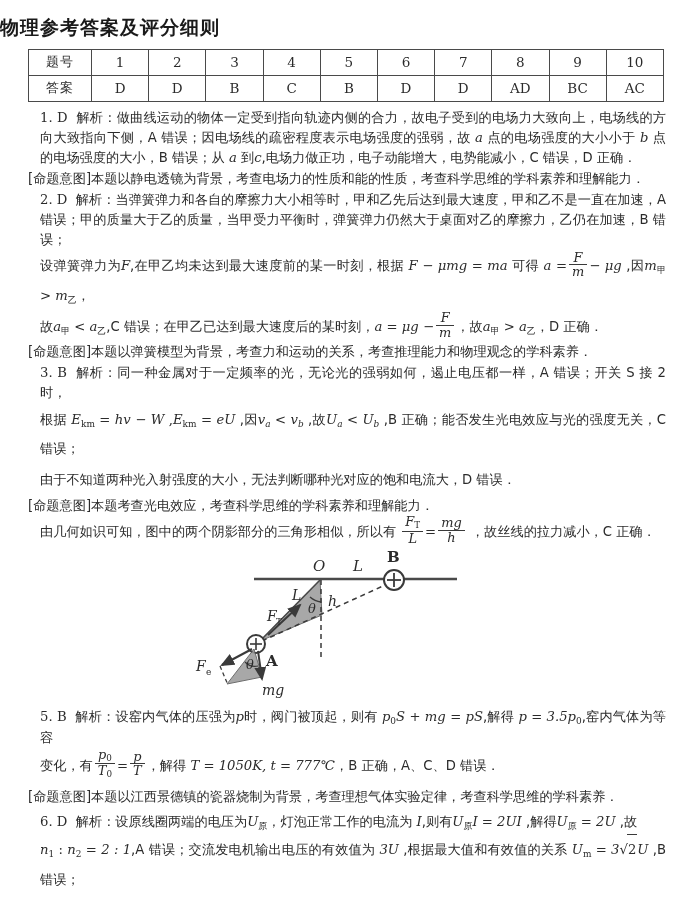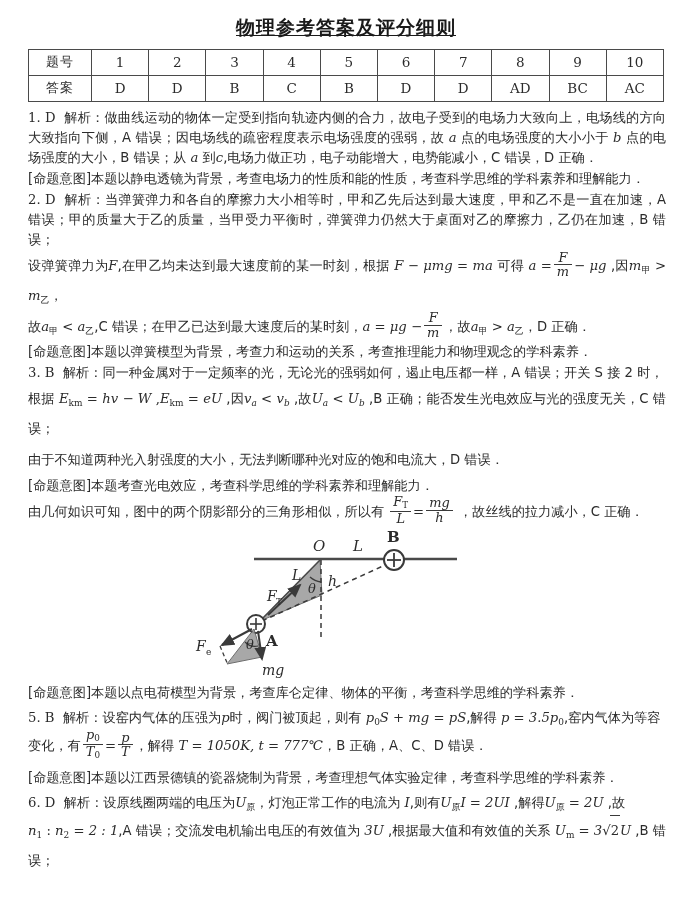--- a/index.html
+++ b/index.html
@@ -18,29 +18,27 @@
   .page {
     width: 692px;
     height: 910px;
     padding: 0;
     position: relative;
     box-sizing: border-box;
   }
 
   
   .doc-title {
-    text-align: center;
     font-family: "DejaVu Sans", "Liberation Sans", sans-serif;
     font-weight: bold;
     font-size: 19px;
     letter-spacing: 1px;
     color: #1a1a1a;
     margin: 16px 0 10px 0;
     line-height: 1.2;
-    text-decoration: underline;
   }
 
   
   .answer-table-wrap {
     padding: 0 28px 0 28px;
   }
   table.answer-table {
     border-collapse: collapse;
     width: 100%;
     table-layout: fixed;
@@ -63,21 +61,21 @@
   }
 
   
   .content {
     padding: 6px 26px 0 28px;
     font-size: 13.2px;
     line-height: 1.52;
     text-align: justify;
   }
   .para {
-    margin: 0 0 1px 0;
+    margin: 0 0 1px 12px;
     text-align: justify;
     text-justify: inter-ideograph;
   }
   .para.tall { line-height: 2.25; }
   .intent {
     margin: 0 0 1px 0;
     text-align: justify;
   }
   .gap-sm { height: 4px; }
 
@@ -239,21 +237,20 @@
         <text x="14" y="122" font-family="DejaVu Serif, Liberation Serif, serif" font-size="14" font-style="italic" fill="#2b2b2b">F</text>
         <text x="24" y="126" font-family="DejaVu Serif, Liberation Serif, serif" font-size="9" fill="#2b2b2b">e</text>
         <text x="64" y="120" font-family="DejaVu Serif, Liberation Serif, serif" font-size="13" font-style="italic" fill="#2b2b2b">θ</text>
         <text x="84" y="117" font-family="DejaVu Serif, Liberation Serif, serif" font-size="15" font-weight="bold" fill="#2b2b2b">A</text>
         <text x="80" y="146" font-family="DejaVu Serif, Liberation Serif, serif" font-size="14" font-style="italic" fill="#2b2b2b">mg</text>
       </svg>
     </div>
 
     <div class="gap-sm"></div>
 
-    <p class="intent cn">[命题意图]本题以点电荷模型为背景，考查库仑定律、物体的平衡，考查科学思维的学科素养．</p>
 
     <div class="gap-sm"></div>
 
     <p class="para"><span>5.</span>&nbsp;<span>B</span>&nbsp;&nbsp;<span class="cn">解析：</span><span class="cn">设窑内气体的压强为</span><span class="mi">p</span><span class="cn">时，阀门被顶起，则有 </span><span class="mi">p</span><span class="sub">0</span><span class="mi">S + mg = pS</span><span class="cn">,解得 </span><span class="mi">p = 3.5p</span><span class="sub">0</span><span class="cn">,窑内气体为等容</span></p>
 
     <p class="para tall"><span class="cn">变化，有</span><span class="frac"><span class="num"><span class="mi">p</span><span class="sub">0</span></span><span class="den"><span class="mi">T</span><span class="sub">0</span></span></span><span class="mu">=</span><span class="frac"><span class="num mi">p</span><span class="den mi">T</span></span><span class="cn">，解得 </span><span class="mi">T = 1050K, t = 777℃</span><span class="cn">，B 正确，A、C、D 错误．</span></p>
 
     <div class="gap-sm"></div>
 
     <p class="intent cn">[命题意图]本题以江西景德镇的瓷器烧制为背景，考查理想气体实验定律，考查科学思维的学科素养．</p>

